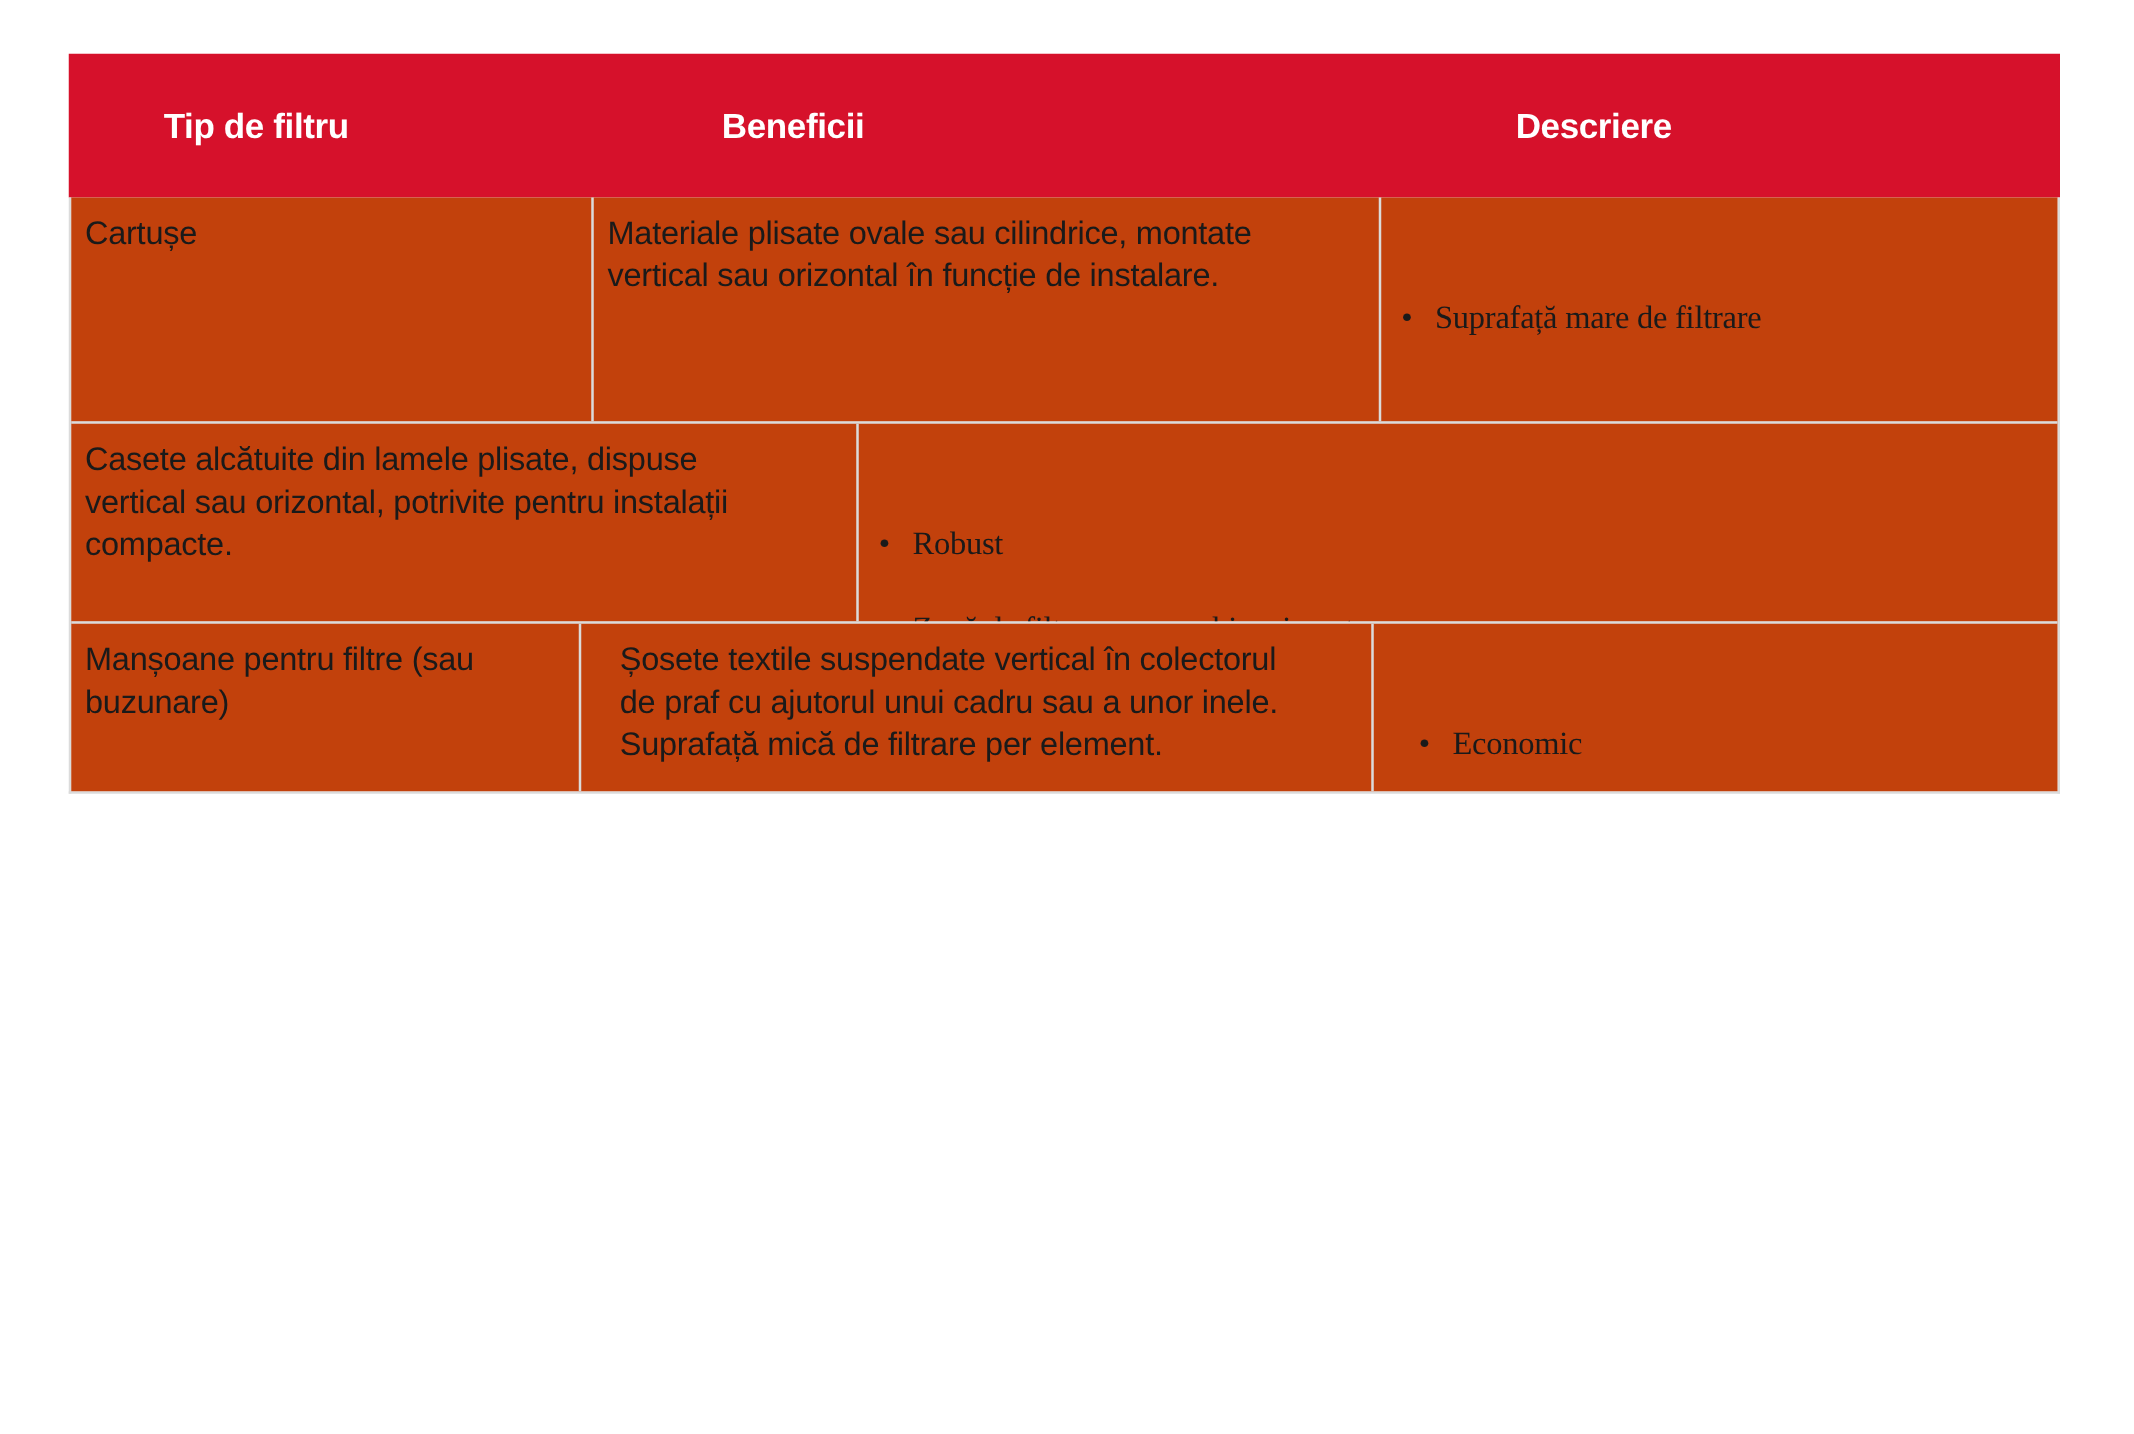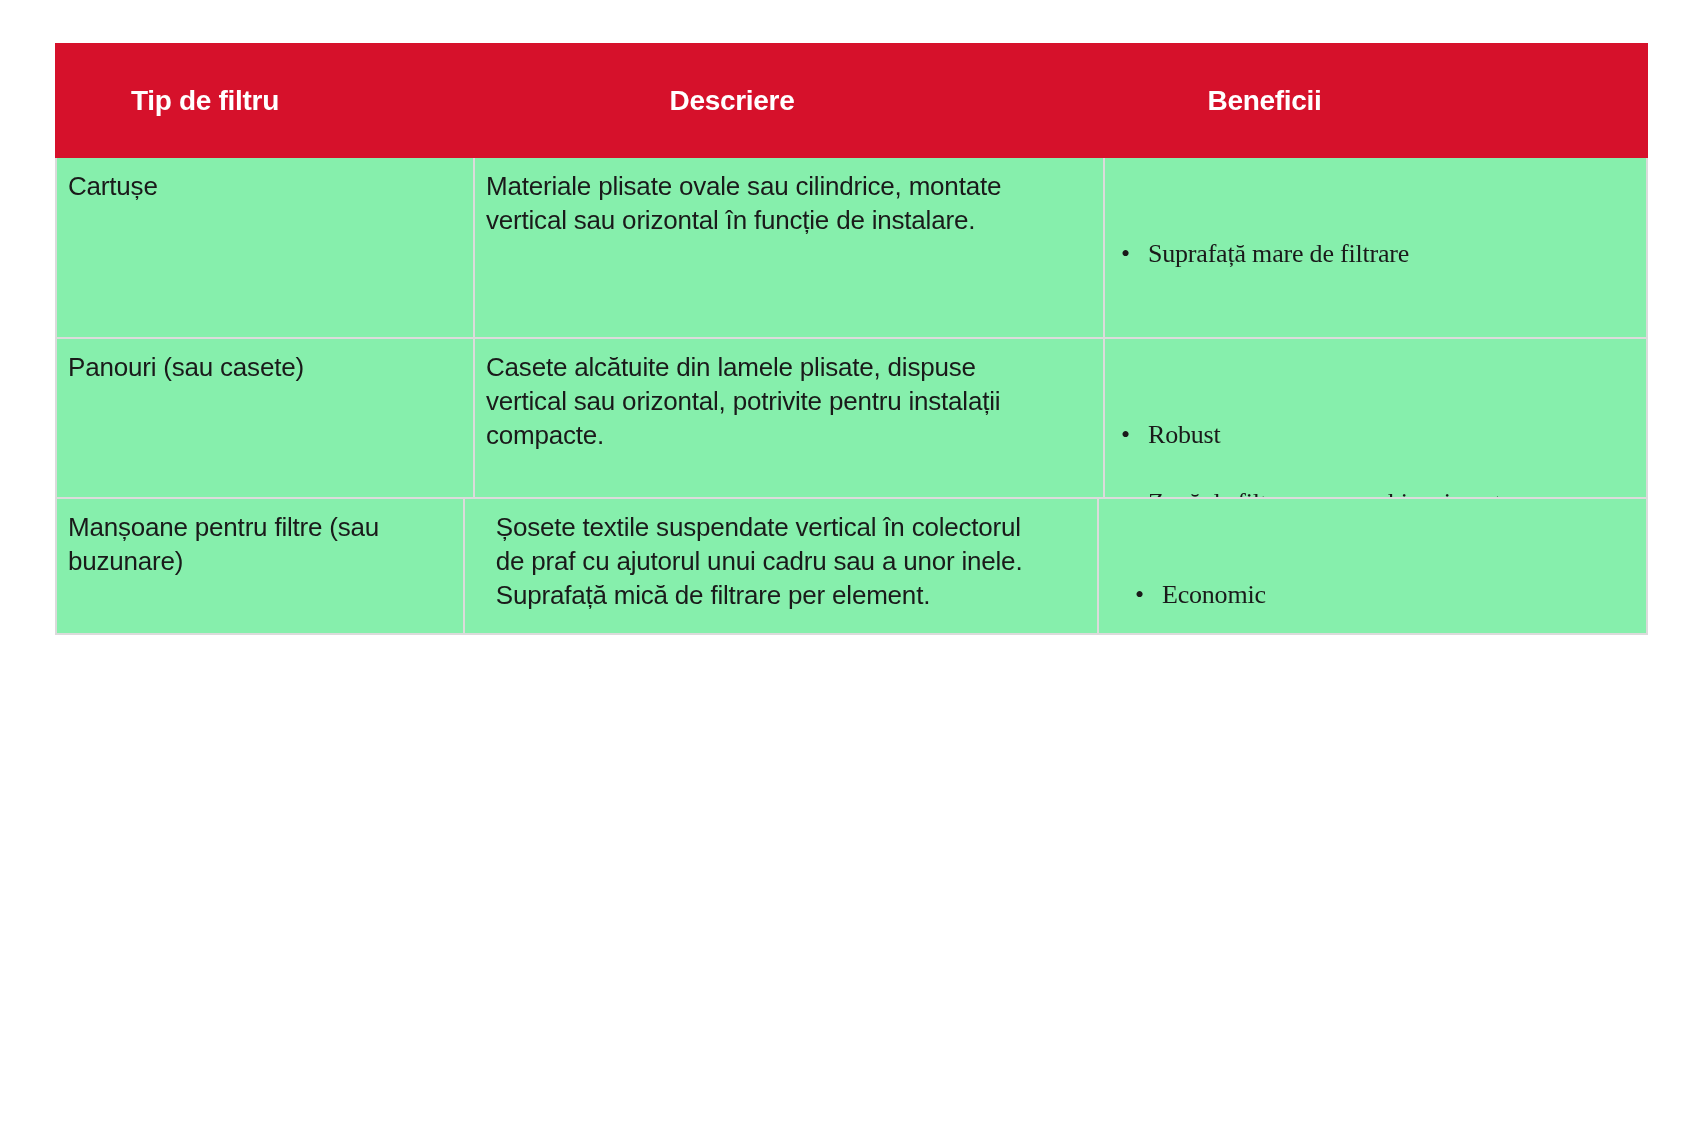--- a/index.html
+++ b/index.html
@@ -46,21 +46,21 @@
   
   .c1{width:420px;}
   .c2{width:630px;}
   .c3{width:543px;}
   
   .tbody{
     border:2px solid var(--border);
     border-top:none;
     width:1593px;
   }
-  .tr{display:flex;background:#86efac;}
+  .tr{display:flex;background:#c2410c;}
   .tr + .tr{border-top:2px solid var(--border);}
   .r1{height:179px;}
   .r2{height:160px;}
   .r3{height:136px;gap:20px;}
   .td{
     font-size:26px;
     line-height:34px;
     letter-spacing:-0.2px;
     padding:11px 12px 0 11px;
     white-space:pre-line;
@@ -82,46 +82,45 @@
 </style>
 </head>
 <body>
 
 <div class="filter-table">
 
   <div class="thead">
     <div class="th c1">
       <span class="th-label">Tip de filtru</span>
     </div>
+    <div class="th c3">
+      <span class="th-label">Beneficii</span>
+    </div>
     <div class="th c2">
       <span class="th-label">Descriere</span>
-    </div>
-    <div class="th c3">
-      <span class="th-label">Beneficii</span>
     </div>
   </div>
 
   <div class="tbody">
 
     <div class="tr r1">
       <div class="td c1">Cartușe</div>
       <div class="td c2">Materiale plisate ovale sau cilindrice, montate
 vertical sau orizontal în funcție de instalare.</div>
       <div class="td c3 benefits">
         <ul class="bullets">
           <li>
             <span class="dot"></span>
             <span class="bt">Suprafață mare de filtrare</span>
           </li>
         </ul>
       </div>
     </div>
 
     <div class="tr r2">
-      <div class="td c1">Panouri (sau casete)</div>
       <div class="td c2">Casete alcătuite din lamele plisate, dispuse
 vertical sau orizontal, potrivite pentru instalații
 compacte.</div>
       <div class="td c3 benefits">
         <ul class="bullets">
           <li>
             <span class="dot"></span>
             <span class="bt">Robust</span>
           </li>
           <li>

